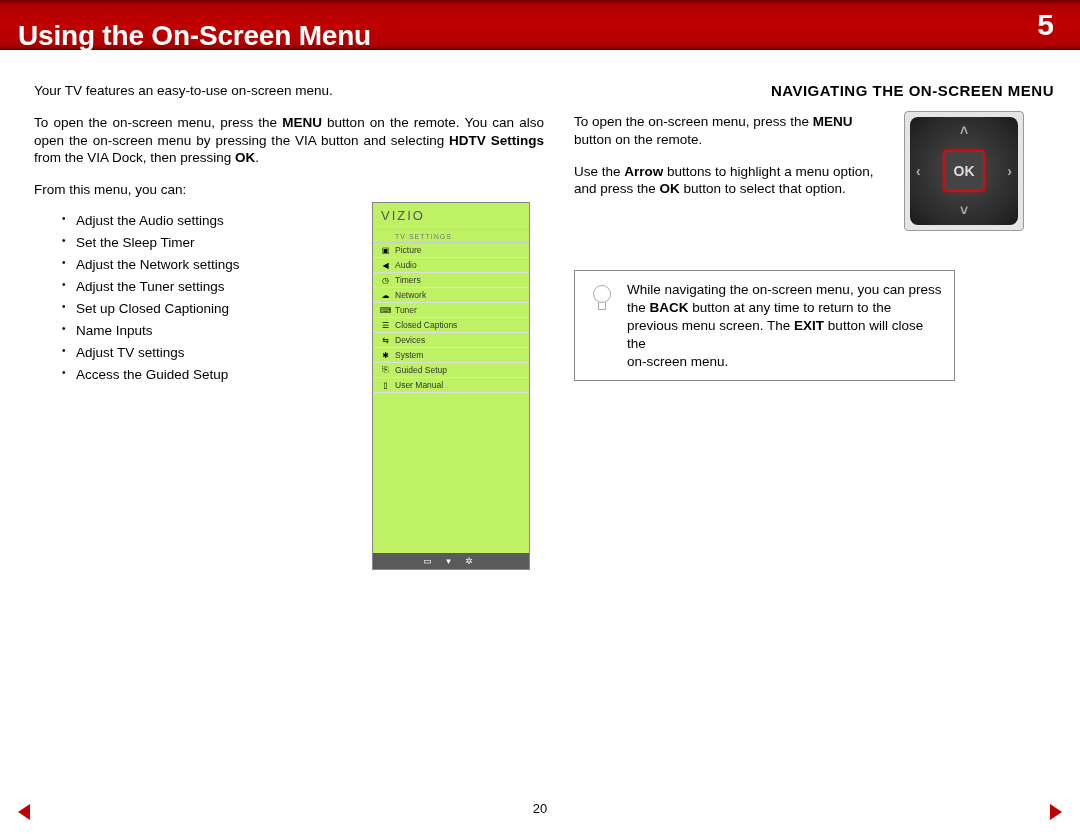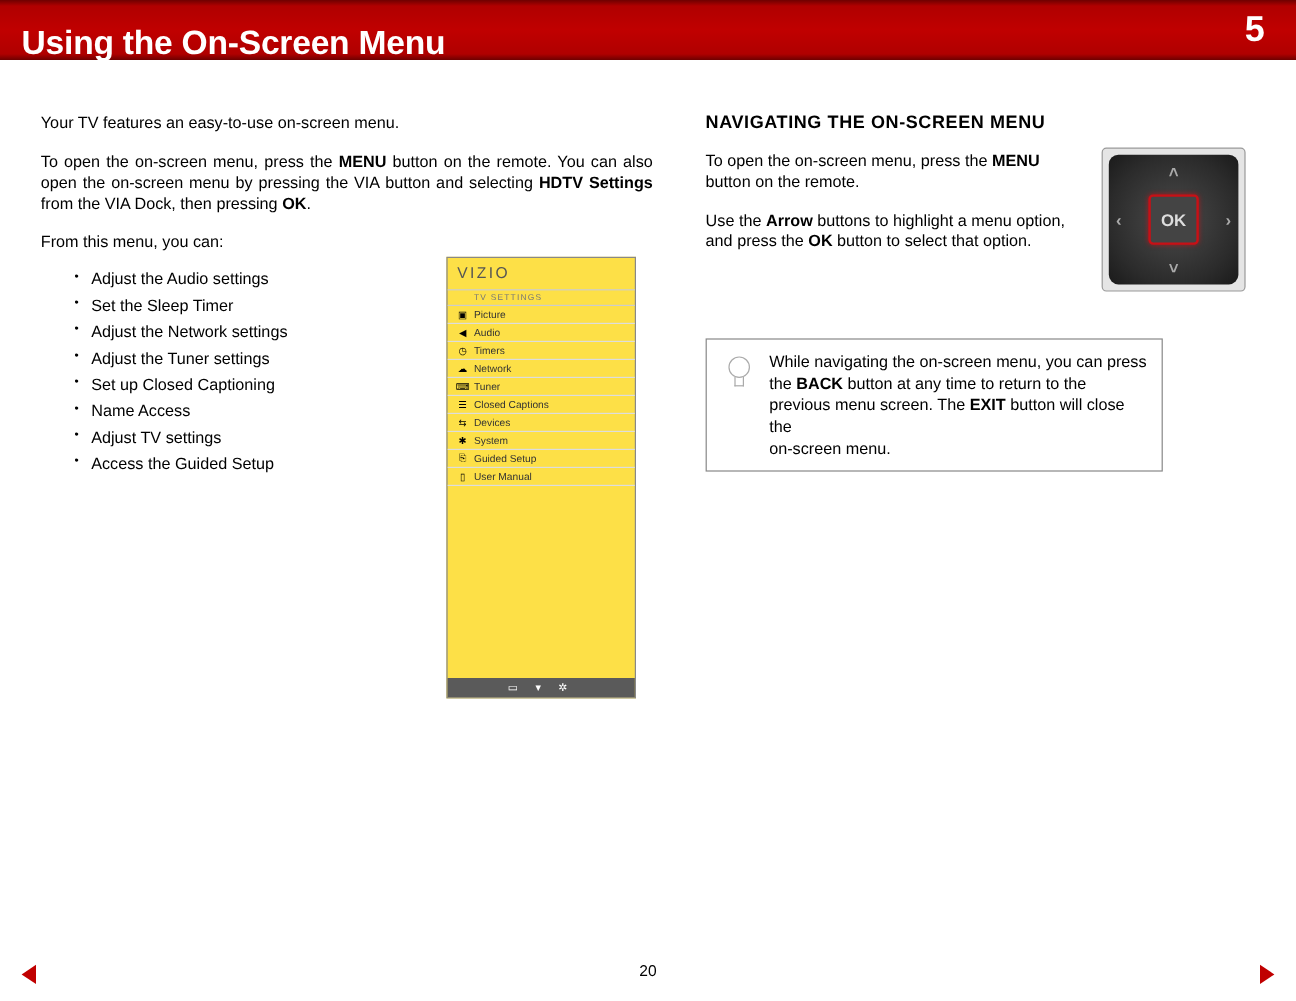--- a/index.html
+++ b/index.html
@@ -26,23 +26,22 @@
     font-weight: 700;
     letter-spacing: -0.2px;
     margin-top: 22px;
   }
   .header .chapter {
     font-size: 30px;
     font-weight: 700;
   }
   .content {
     display: flex;
-    gap: 44px;
+    gap: 30px;
     padding: 32px 24px 0 34px;
-    margin-top: 12px;
   }
   .col { flex: 1; }
   .col-left { flex: 0 0 510px; position: relative; }
   .col-right { flex: 0 0 480px; position: relative; }
   p { margin-bottom: 14px; line-height: 1.32; font-size: 13.5px; }
   .justify { text-align: justify; text-justify: inter-word; }
   .bullets {
     list-style: none;
     margin-left: 28px;
     margin-top: 2px;
@@ -59,30 +58,31 @@
     left: 0;
     top: 0;
     font-size: 10px;
   }
   .bold { font-weight: 700; }
   .section-title {
     font-weight: 800;
     letter-spacing: 0.5px;
     font-size: 15px;
     margin-bottom: 14px;
+    text-align: right;
   }
 
   
   .tv-menu {
     position: absolute;
     top: 120px;
     right: 14px;
     width: 158px;
     border: 1px solid #888;
-    background: #fde047;
+    background: #bef264;
     font-size: 9px;
   }
   .tv-menu .brand {
     font-family: Arial, sans-serif;
     font-weight: 400;
     font-size: 13px;
     letter-spacing: 2px;
     padding: 5px 8px 6px;
     color: #555;
     text-transform: uppercase;
@@ -228,21 +228,21 @@
     </p>
 
     <p>From this menu, you can:</p>
 
     <ul class="bullets">
       <li>Adjust the Audio settings</li>
       <li>Set the Sleep Timer</li>
       <li>Adjust the Network settings</li>
       <li>Adjust the Tuner settings</li>
       <li>Set up Closed Captioning</li>
-      <li>Name Access</li>
+      <li>Name Inputs</li>
       <li>Adjust TV settings</li>
       <li>Access the Guided Setup</li>
     </ul>
 
     <div class="tv-menu">
       <div class="brand">VIZIO</div>
       <div class="subtitle">TV SETTINGS</div>
       <div class="tv-menu-item">
           <span class="mi-icon">▣</span>
           <span>Picture</span>

